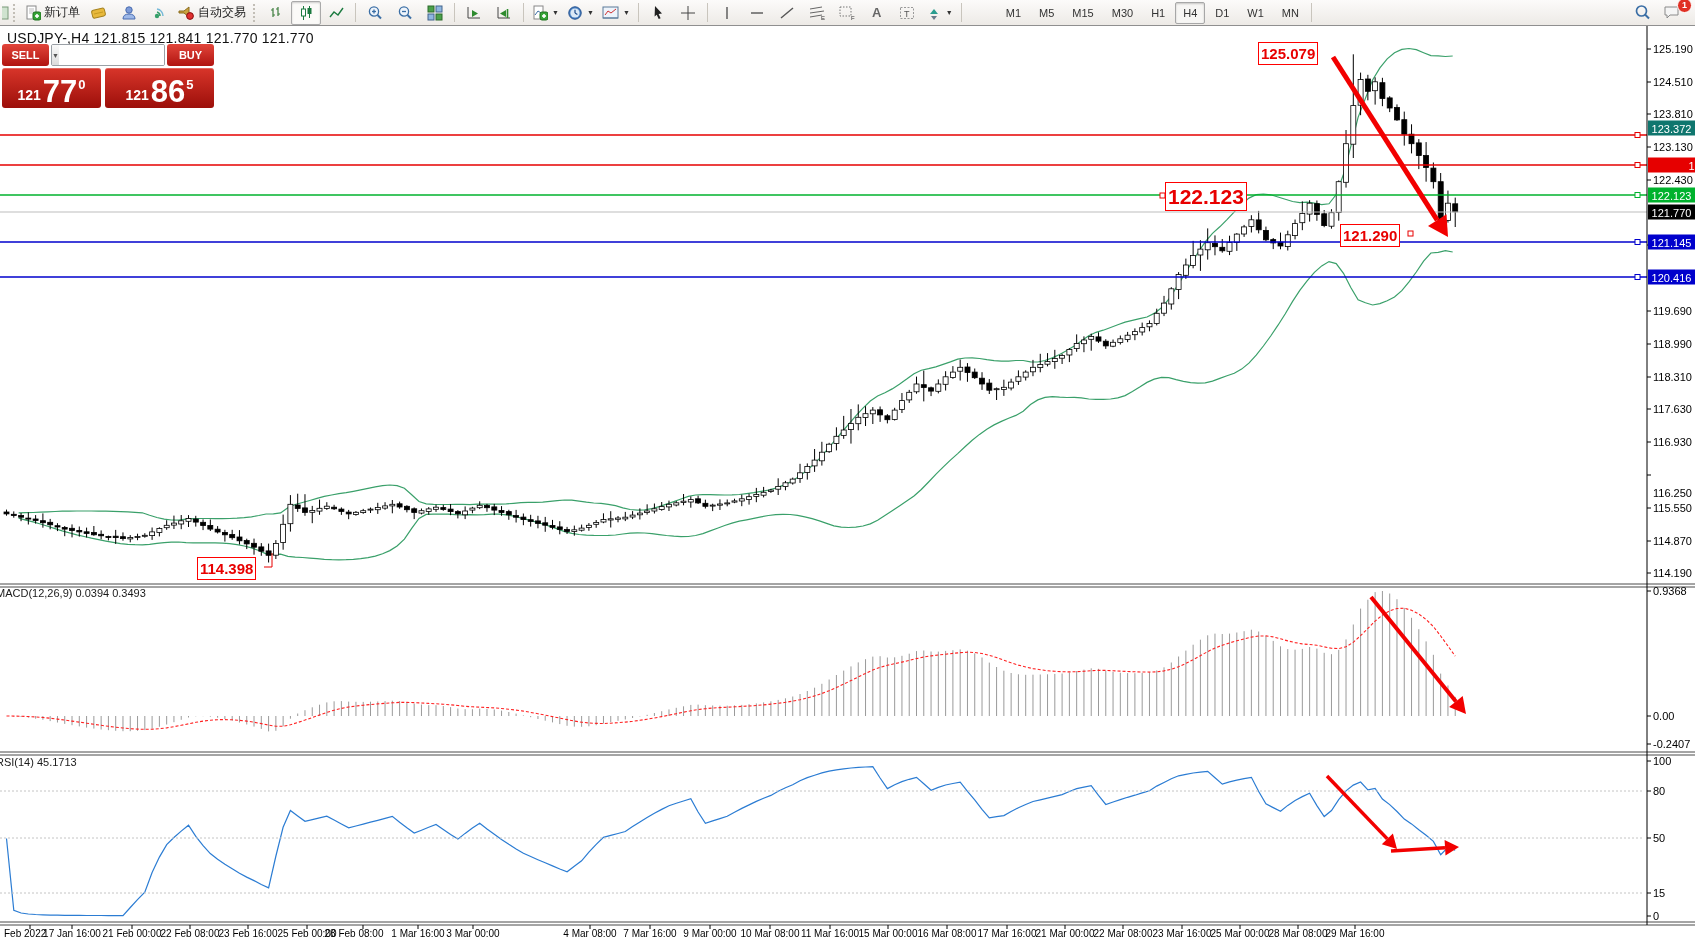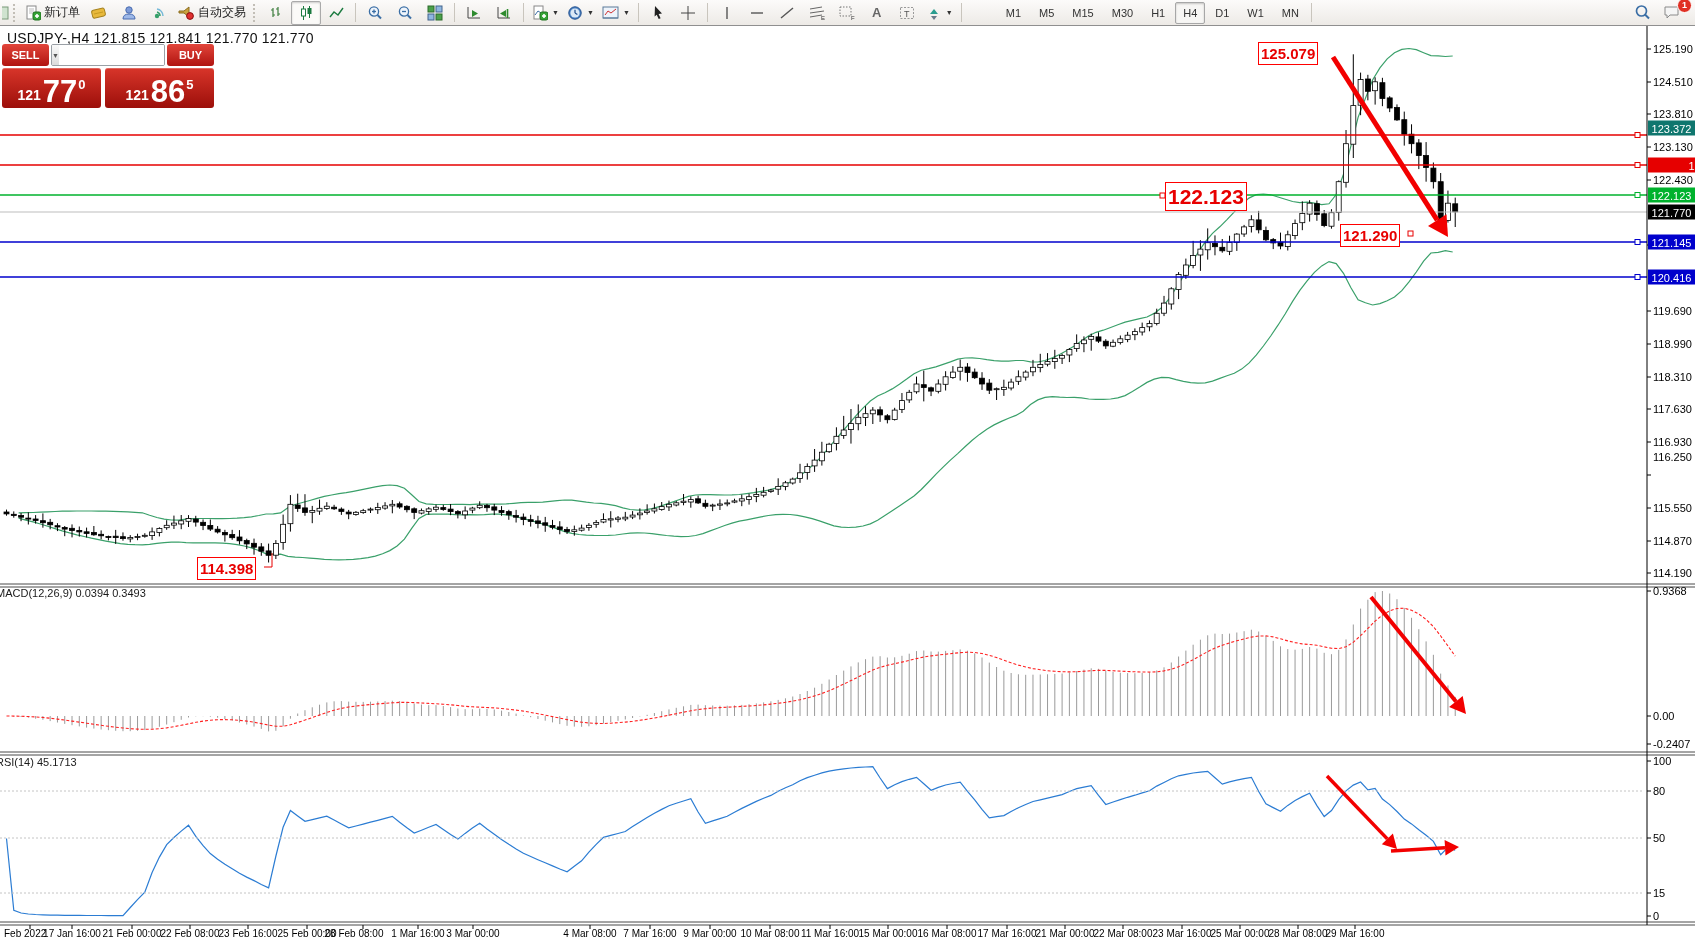--- a/index.html
+++ b/index.html
@@ -1084,21 +1084,21 @@
       <div class="tick" style="top: 82px;">124.510</div>
       <div class="tick" style="top: 114px;">123.810</div>
       <div class="tick" style="top: 147px;">123.130</div>
       <div class="tick" style="top: 180px;">122.430</div>
       <div class="tick" style="top: 245px;">121.070</div>
       <div class="tick" style="top: 311px;">119.690</div>
       <div class="tick" style="top: 344px;">118.990</div>
       <div class="tick" style="top: 377px;">118.310</div>
       <div class="tick" style="top: 409px;">117.630</div>
       <div class="tick" style="top: 442px;">116.930</div>
-      <div class="tick" style="top: 457px;">116.250</div>
+      <div class="tick" style="top: 493px;">116.250</div>
       <div class="tick" style="top: 508px;">115.550</div>
       <div class="tick" style="top: 541px;">114.870</div>
       <div class="tick" style="top: 573px;">114.190</div>
       <div class="tag" style="top: 128px; background: #0f766e;">123.372</div>
       <div class="tag" style="top: 165px; background: rgb(230, 0, 0); padding-left: 37px;">122.748</div>
       <div class="tag" style="top: 195px; background: rgb(0, 178, 45);">122.123</div>
       <div class="tag" style="top: 212px; background: rgb(0, 0, 0);">121.770</div>
       <div class="tag" style="top: 242px; background: rgb(0, 0, 204);">121.145</div>
       <div class="tag" style="top: 277px; background: rgb(0, 0, 204);">120.416</div>
       <div class="paxis" style="top: 591px;">0.9368</div>

